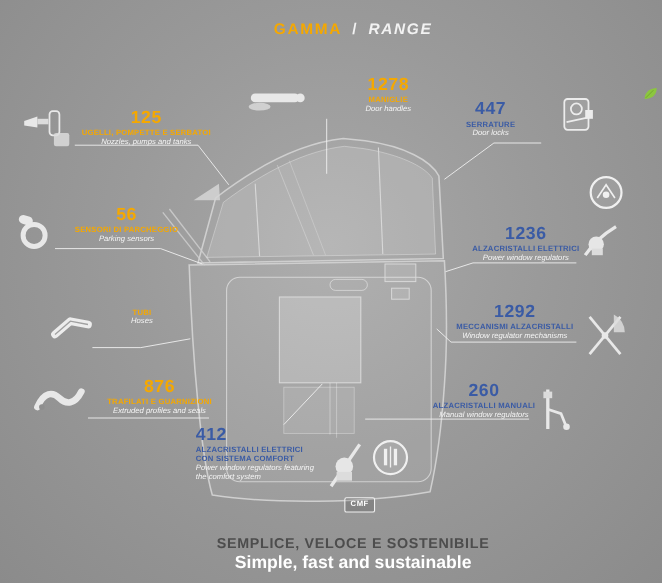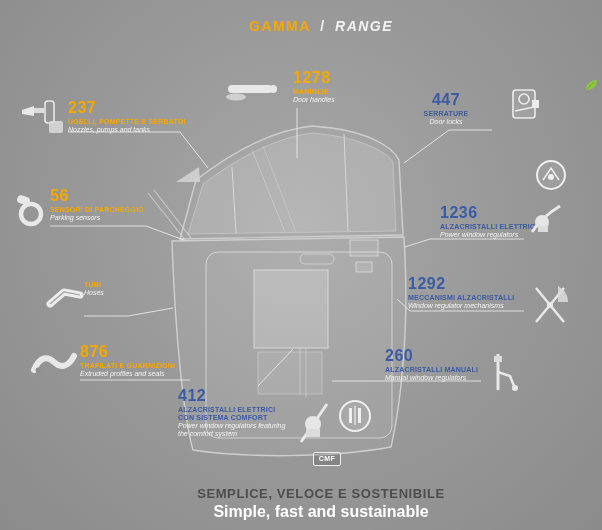--- a/index.html
+++ b/index.html
@@ -7,21 +7,21 @@
     width:602px;height:530px;overflow:hidden;position:relative;
     font-family:"Liberation Sans",sans-serif;
     background:radial-gradient(ellipse at 50% 42%, #a8a8a8 0%, #9a9a9a 45%, #8b8b8b 100%);
   }
   #stage{position:absolute;inset:0;width:602px;height:372px;padding-left:40px;}
   svg.underlay{position:absolute;left:0;top:0;pointer-events:none;}
   .title{position:absolute;left:0;right:0;top:18px;text-align:center;font-size:14px;letter-spacing:1.5px;}
   .title .primary{color:#F5A800;font-weight:bold;}
   .title .sep{color:#f2f2f2;font-weight:bold;margin:0 4px;}
   .title .secondary{color:#f2f2f2;font-style:italic;font-weight:bold;}
-  .item{position:absolute;line-height:1.15;}
+  .item{position:absolute;line-height:1.15;text-align:center;}
   .item .num{font-weight:bold;font-size:16px;letter-spacing:.5px;line-height:1.05;}
   .item .lbl{font-weight:bold;font-size:7px;letter-spacing:.2px;margin-top:1px;}
   .item .sub{font-size:7px;font-style:italic;color:#f4f4f4;}
   .orange .num,.orange .lbl{color:#F5A800;}
   .blue .num,.blue .lbl{color:#3A5BA5;}
   .right{text-align:center;}
   .center{text-align:left;}
   .icon{position:absolute;}
   .cmf-badge{
     position:absolute;left:313px;top:452px;width:26px;height:12px;
@@ -106,21 +106,21 @@
     <div class="sub">Door locks</div>
   </div>
   <svg class="icon" style="left:506px;top:86px" width="38" height="38" viewBox="0 0 38 38">
     <rect x="7" y="4" width="22" height="28" rx="3" fill="rgba(255,255,255,0.1)" stroke="#ececec" stroke-width="1.6"></rect>
     <circle cx="18" cy="13" r="5" fill="none" stroke="#ececec" stroke-width="1.6"></circle>
     <rect x="26" y="14" width="7" height="8" fill="#ececec"></rect>
     <line x1="9" y1="25" x2="28" y2="21" stroke="#ececec" stroke-width="1.6"></line>
   </svg>
 
   <div class="item orange" style="left:68px;top:100px;width:130px">
-    <div class="num">237</div>
+    <div class="num">125</div>
     <div class="lbl">UGELLI, POMPETTE E SERBATOI</div>
     <div class="sub">Nozzles, pumps and tanks</div>
   </div>
   <svg class="icon" style="left:18px;top:96px" width="48" height="40" viewBox="0 0 48 40">
     <path d="M4,14 L16,10 L16,20 L4,18 Z" fill="#e8e8e8"></path>
     <rect x="16" y="12" width="10" height="5" fill="#dcdcdc"></rect>
     <rect x="27" y="5" width="9" height="22" rx="3" fill="none" stroke="#e8e8e8" stroke-width="1.6"></rect>
     <rect x="31" y="25" width="14" height="12" rx="2" fill="#dcdcdc" opacity="0.85"></rect>
   </svg>
 
@@ -146,21 +146,21 @@
   <div class="item orange" style="left:80px;top:344px;width:130px">
     <div class="num">876</div>
     <div class="lbl">TRAFILATI E GUARNIZIONI</div>
     <div class="sub">Extruded profiles and seals</div>
   </div>
   <svg class="icon" style="left:28px;top:346px" width="50" height="32" viewBox="0 0 50 32">
     <path d="M6,24 C12,10 20,10 26,16 C32,22 40,22 46,10" fill="none" stroke="#e8e8e8" stroke-width="6" stroke-linecap="round"></path>
     <circle cx="10" cy="24" r="2.5" fill="#8e8e8e"></circle>
   </svg>
 
-  <div class="item blue" style="left:440px;top:205px;width:100px">
+  <div class="item blue" style="left:428px;top:205px;width:100px">
     <div class="num">1236</div>
     <div class="lbl">ALZACRISTALLI ELETTRICI</div>
     <div class="sub">Power window regulators</div>
   </div>
   <svg class="icon" style="left:534px;top:158px" width="34" height="34" viewBox="0 0 34 34">
     <circle cx="17" cy="17" r="14" fill="rgba(255,255,255,0.08)" stroke="#f0f0f0" stroke-width="2"></circle>
     <path d="M9,22 L17,10 L25,22" fill="none" stroke="#f0f0f0" stroke-width="1.5"></path>
     <circle cx="17" cy="19" r="3" fill="#f0f0f0"></circle>
   </svg>
   <svg class="icon" style="left:524px;top:196px" width="40" height="42" viewBox="0 0 40 42">

